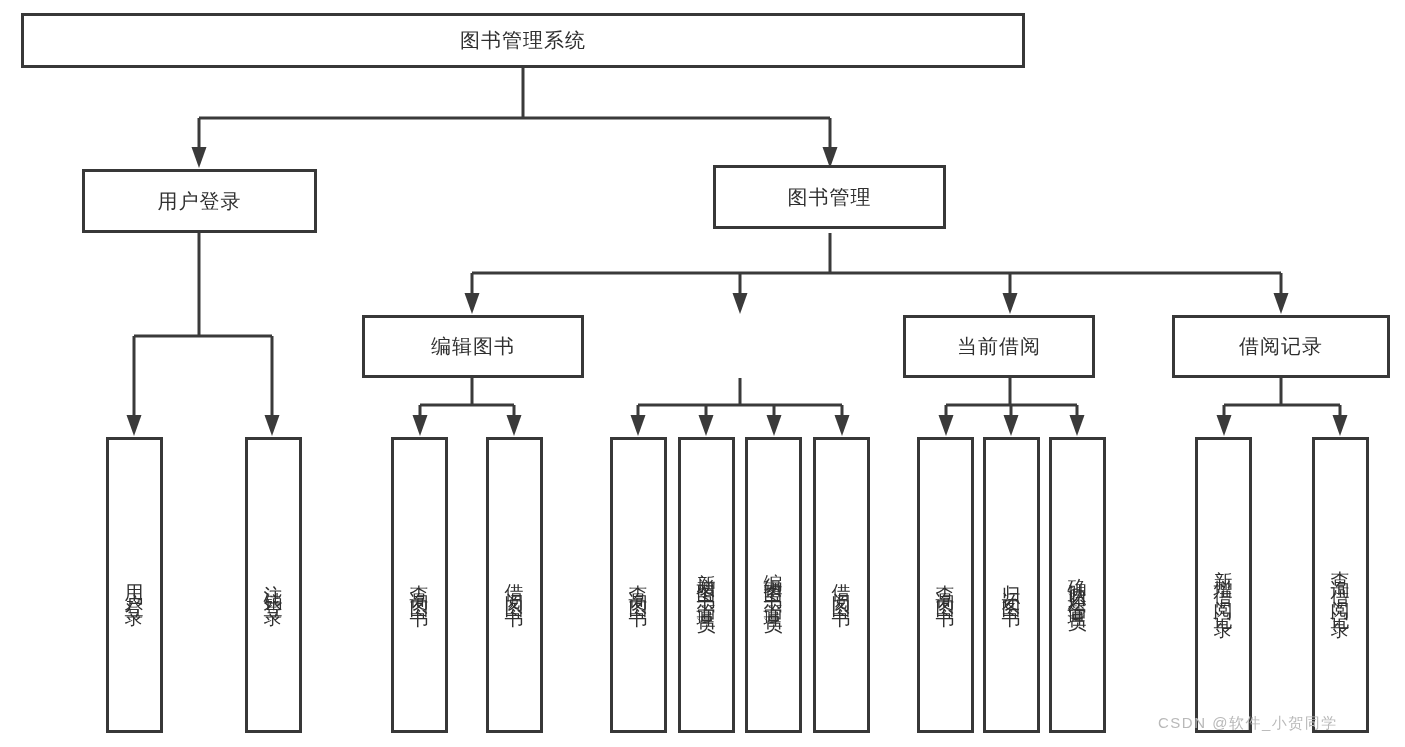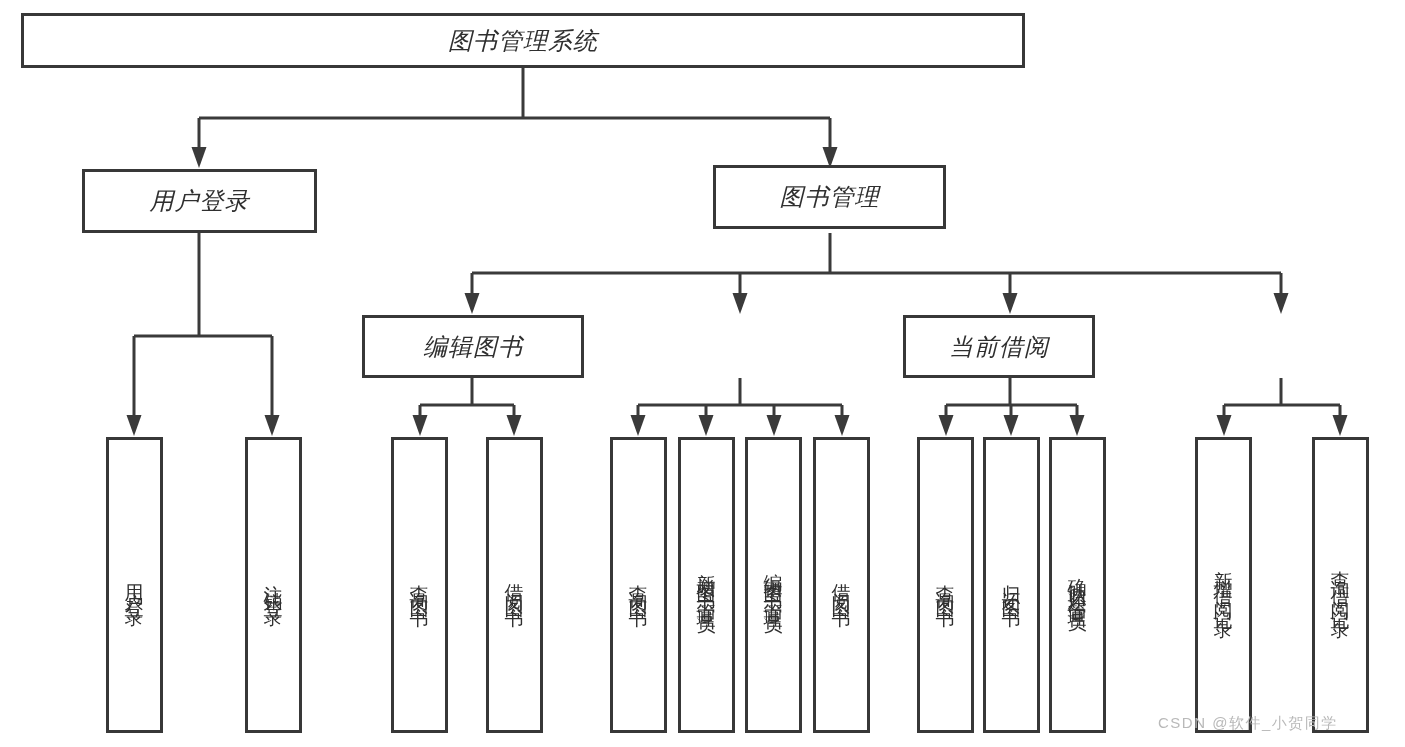--- a/index.html
+++ b/index.html
@@ -15,21 +15,21 @@
     position:absolute;
     box-sizing:border-box;
     background:#ffffff;
     border:3px solid #383838;
     display:flex;
     align-items:center;
     justify-content:center;
     z-index:2;
     color:#2f2f2f;
   }
-  .node-h{font-size:24px;letter-spacing:1px;font-style:italic;}
+  .node-h{font-size:20px;letter-spacing:1px;}
   .node-v{
     font-size:19px;
     writing-mode:vertical-rl;
     text-orientation:mixed;
     letter-spacing:8px;
     line-height:1;
   }
   .watermark{
     position:absolute;
     left:1158px;top:714px;
@@ -106,20 +106,23 @@
   <div class="node node-h" style="left:713px;top:165px;width:233px;height:64px">
     <span>图书管理</span>
   </div>
 
   <div class="node node-h" style="left:362px;top:315px;width:222px;height:63px">
     <span>编辑图书</span>
   </div>
   <div class="node node-h" style="left:903px;top:315px;width:192px;height:63px">
     <span>当前借阅</span>
   </div>
+  <div class="node node-h" style="left:1172px;top:315px;width:218px;height:63px">
+    <span>借阅记录</span>
+  </div>
 
   <div class="node node-v" style="left:106px;top:437px;width:57px;height:296px">
     <span>用户登录</span>
   </div>
   <div class="node node-v" style="left:245px;top:437px;width:57px;height:296px">
     <span>注销登录</span>
   </div>
   <div class="node node-v" style="left:391px;top:437px;width:57px;height:296px">
     <span>查询图书</span>
   </div>

